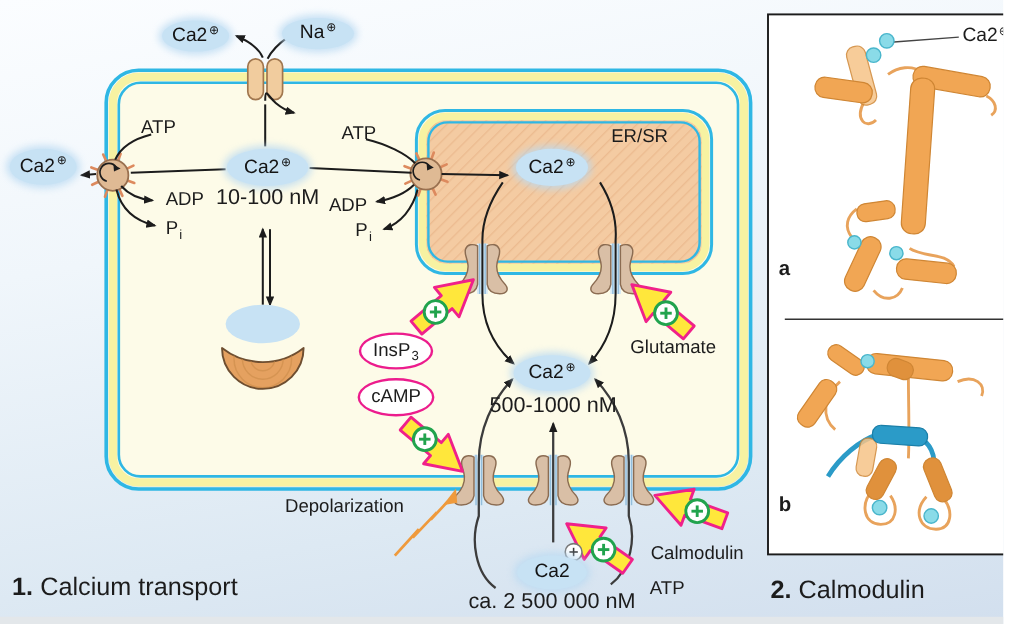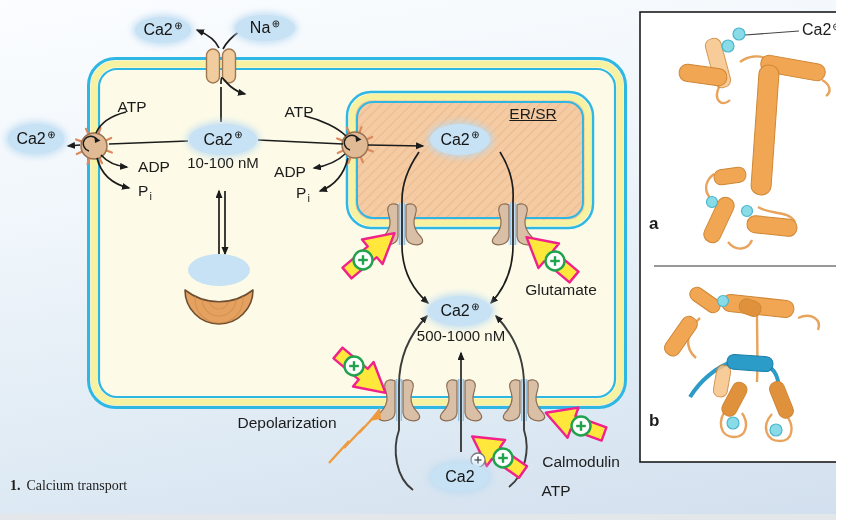--- a/index.html
+++ b/index.html
@@ -16,22 +16,22 @@
     display:flex; align-items:center; justify-content:center;
     font-size:16px; color:#141414; box-shadow:0 0 6px 3px rgba(186,218,242,.75);
   }
   .ca-oval .sup{font-size:10px; position:relative; top:-5px; margin-left:1.5px;}
   .sig-oval{
     position:absolute; background:#fff; border:2.5px solid #EC1C8D; border-radius:50%;
     display:flex; align-items:center; justify-content:center; font-size:15.5px;
     box-sizing:border-box;
   }
   .subi{font-size:11px; position:relative; top:4px; margin-left:1px;}
-  .conc{font-size:15px;}
-  .caption{font-size:14px;font-family:Liberation Serif, serif;}
+  .conc{font-size:18px;}
+  .caption{font-size:21px;}
   .caption b{font-weight:bold;}
   .caption .t{margin-left:6px;}
   .panel-letter{font-size:17px; font-weight:bold;}
   .bottom-strip{position:absolute; left:0; top:514px; width:852px; height:6px; background:#e3e7ea;}
 </style>
 </head>
 <body>
 
 <div class="stage">
 
@@ -254,44 +254,55 @@
       <span class="sup">⊕</span>
 </div>
 <div class="ca-oval" style="left:428px;top:296px;width:64px;height:30px;">
   <span>Ca2</span>
       <span class="sup">⊕</span>
 </div>
 <div class="lbl conc ctr" style="left:461px;top:328px;">500-1000 nM</div>
 <div class="ca-oval" style="left:431px;top:463px;width:58px;height:28px;">
   <span>Ca2</span>
 </div>
+<div class="lbl conc ctr" style="left:460px;top:492px;">ca. 2 500 000 nM</div>
 
 <div class="lbl ctr" style="left:132px;top:98px;">ATP</div>
 <div class="lbl ctr" style="left:154px;top:158px;">ADP</div>
 <div class="lbl ctr" style="left:145px;top:182px;">
   <span>P</span><span class="subi">i</span>
 </div>
 <div class="lbl ctr" style="left:299px;top:103px;">ATP</div>
 <div class="lbl ctr" style="left:290px;top:163px;">ADP</div>
 <div class="lbl ctr" style="left:303px;top:184px;">
   <span>P</span><span class="subi">i</span>
 </div>
 
-<div class="lbl ctr" style="left:533px;top:105px;text-decoration:underline;">ER/SR</div>
-
-
+<div class="lbl ctr" style="left:533px;top:105px;">ER/SR</div>
+
+
+<div class="sig-oval" style="left:299px;top:277px;width:62px;height:31px;">
+  <span>InsP</span>
+      <span class="subi">3</span>
+</div>
+<div class="sig-oval" style="left:298px;top:315px;width:64px;height:32px;">
+  <span>cAMP</span>
+</div>
 
 <div class="lbl ctr" style="left:561px;top:281px;">Glutamate</div>
 <div class="lbl ctr" style="left:287px;top:414px;">Depolarization</div>
 <div class="lbl ctr" style="left:581px;top:453px;">Calmodulin</div>
 <div class="lbl ctr" style="left:556px;top:482px;">ATP</div>
 
 <div class="lbl caption" style="left:10px;top:478px;">
   <b>1.</b><span class="t">Calcium transport</span>
 </div>
+<div class="lbl caption" style="left:642px;top:480px;">
+  <b>2.</b><span class="t">Calmodulin</span>
+</div>
 
 <div class="lbl panel-letter" style="left:649px;top:215px;">a</div>
 <div class="lbl panel-letter" style="left:649px;top:412px;">b</div>
 
 <div class="lbl" style="left:802px;top:21px;font-size:16px;">
   <span>Ca2</span><span class="sup" style="font-size:10px;position:relative;top:-5px;margin-left:1px;">⊕</span>
 </div>
 
 <div class="bottom-strip"></div>
 

